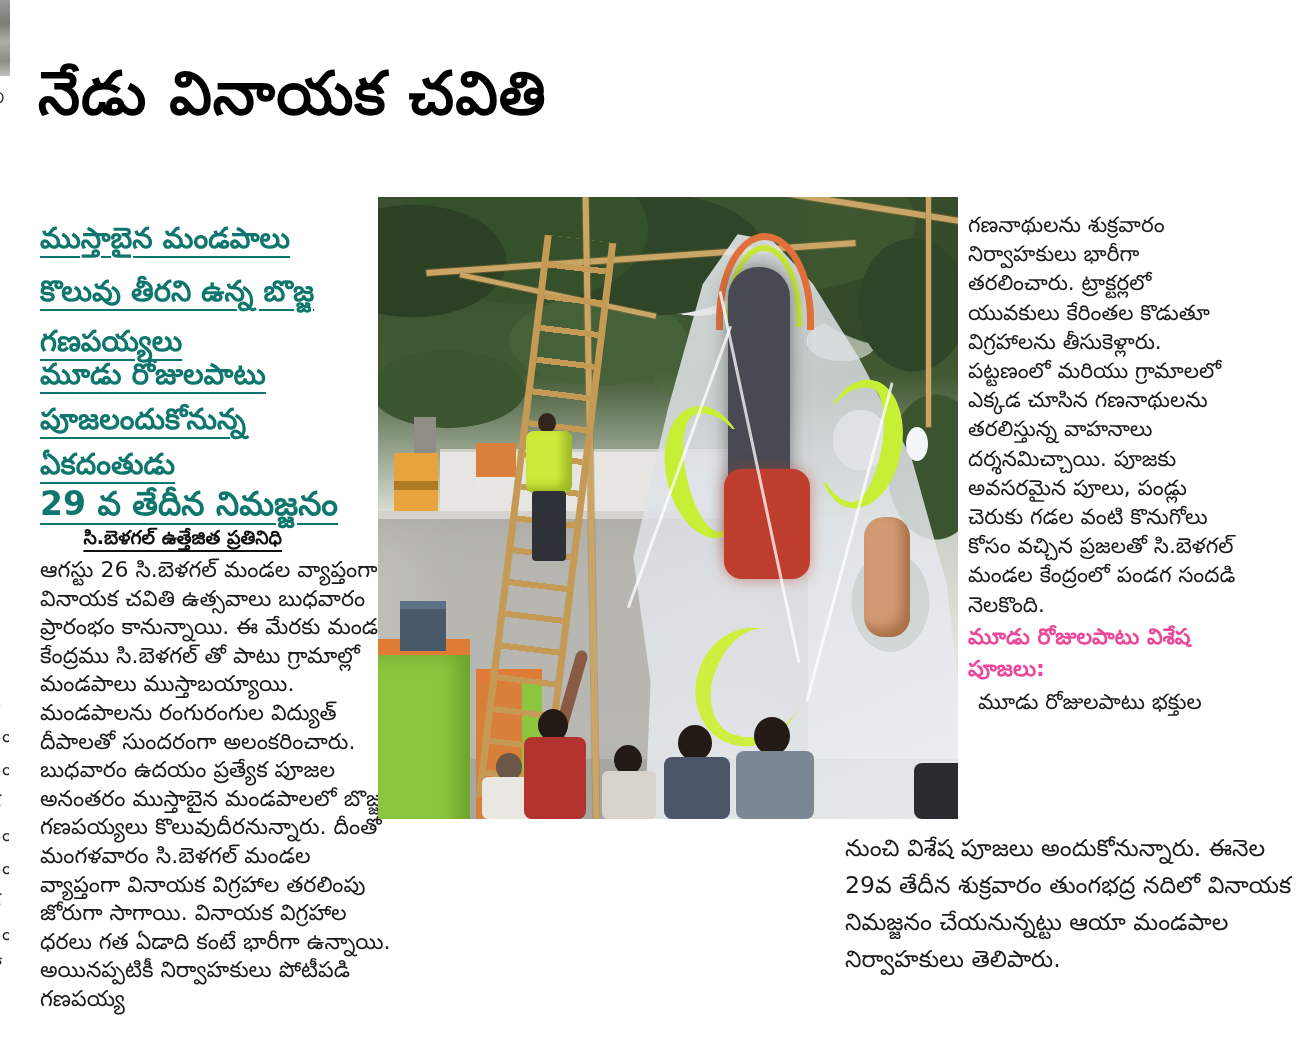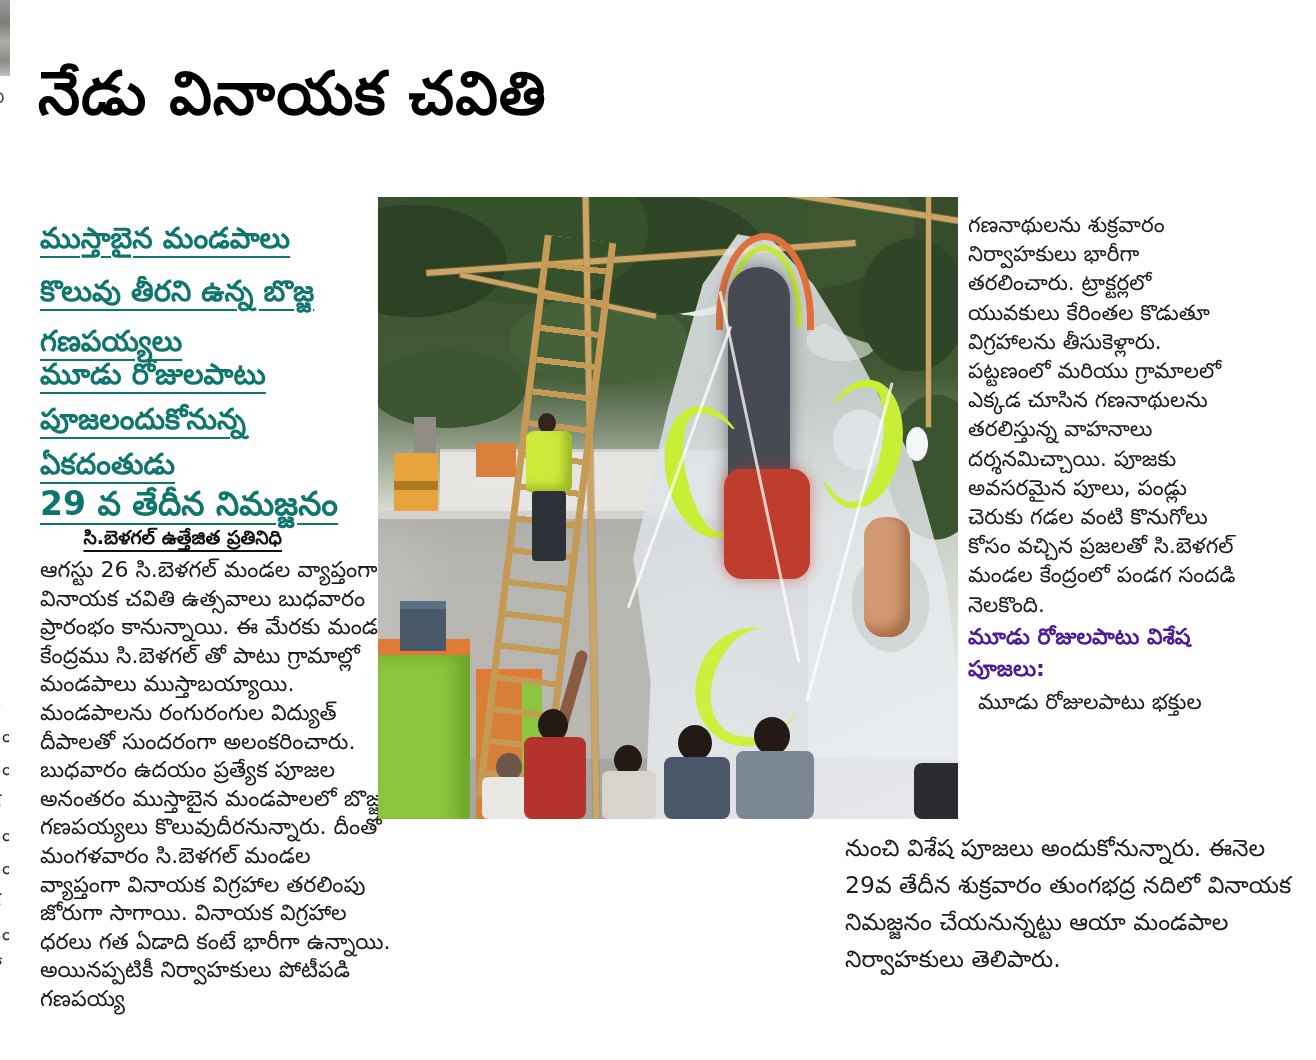--- a/index.html
+++ b/index.html
@@ -38,21 +38,21 @@
     left:40px;top:526px;width:242px;font-size:19px;font-weight:700;text-align:right;
     text-decoration:underline;text-decoration-thickness:1.5px;text-underline-offset:6px;
   }
   #left-body{
     left:40px;top:556px;width:354px;
     font-size:22px;line-height:28.6px;color:#1c1c1c;
   }
 
   
   #mid-col{left:443px;top:818px;width:402px;font-size:23px;line-height:35px;color:#1c1c1c;}
-  .pink-subhead{color:#4c1d95;font-weight:700;}
+  .pink-subhead{color:#ec4899;font-weight:700;}
   #mid-subhead{font-size:22.5px;line-height:35px;}
 
   
   #right-col{left:968px;top:198px;width:280px;font-size:21.5px;line-height:29.2px;color:#1c1c1c;margin-top:12px;}
   #right-subhead{font-size:22px;line-height:32px;margin:2px 0 2px 0;}
   #right-para3{text-indent:10px;}
 
   
   #bottom-para{left:845px;top:830px;width:455px;font-size:23.5px;line-height:37px;color:#1c1c1c;}
 

